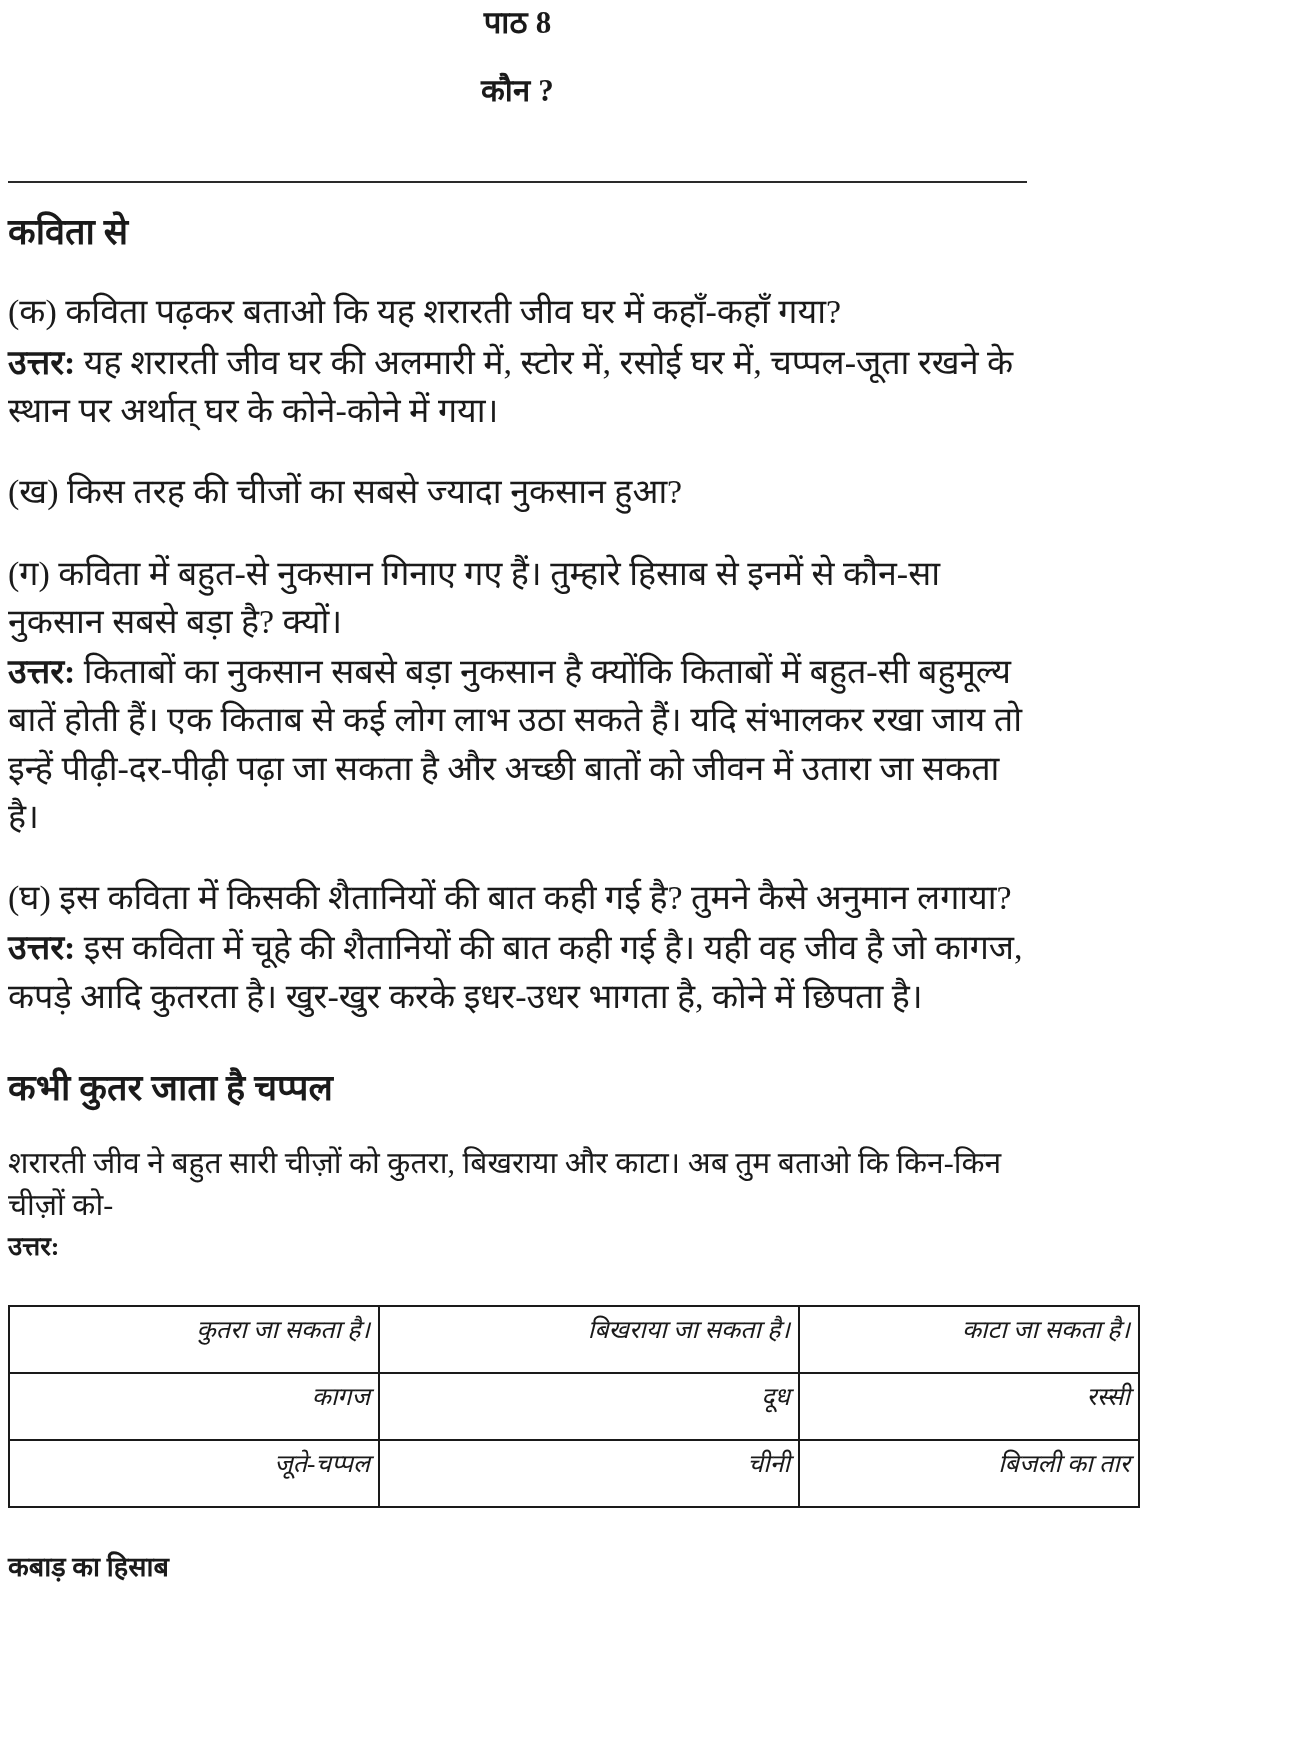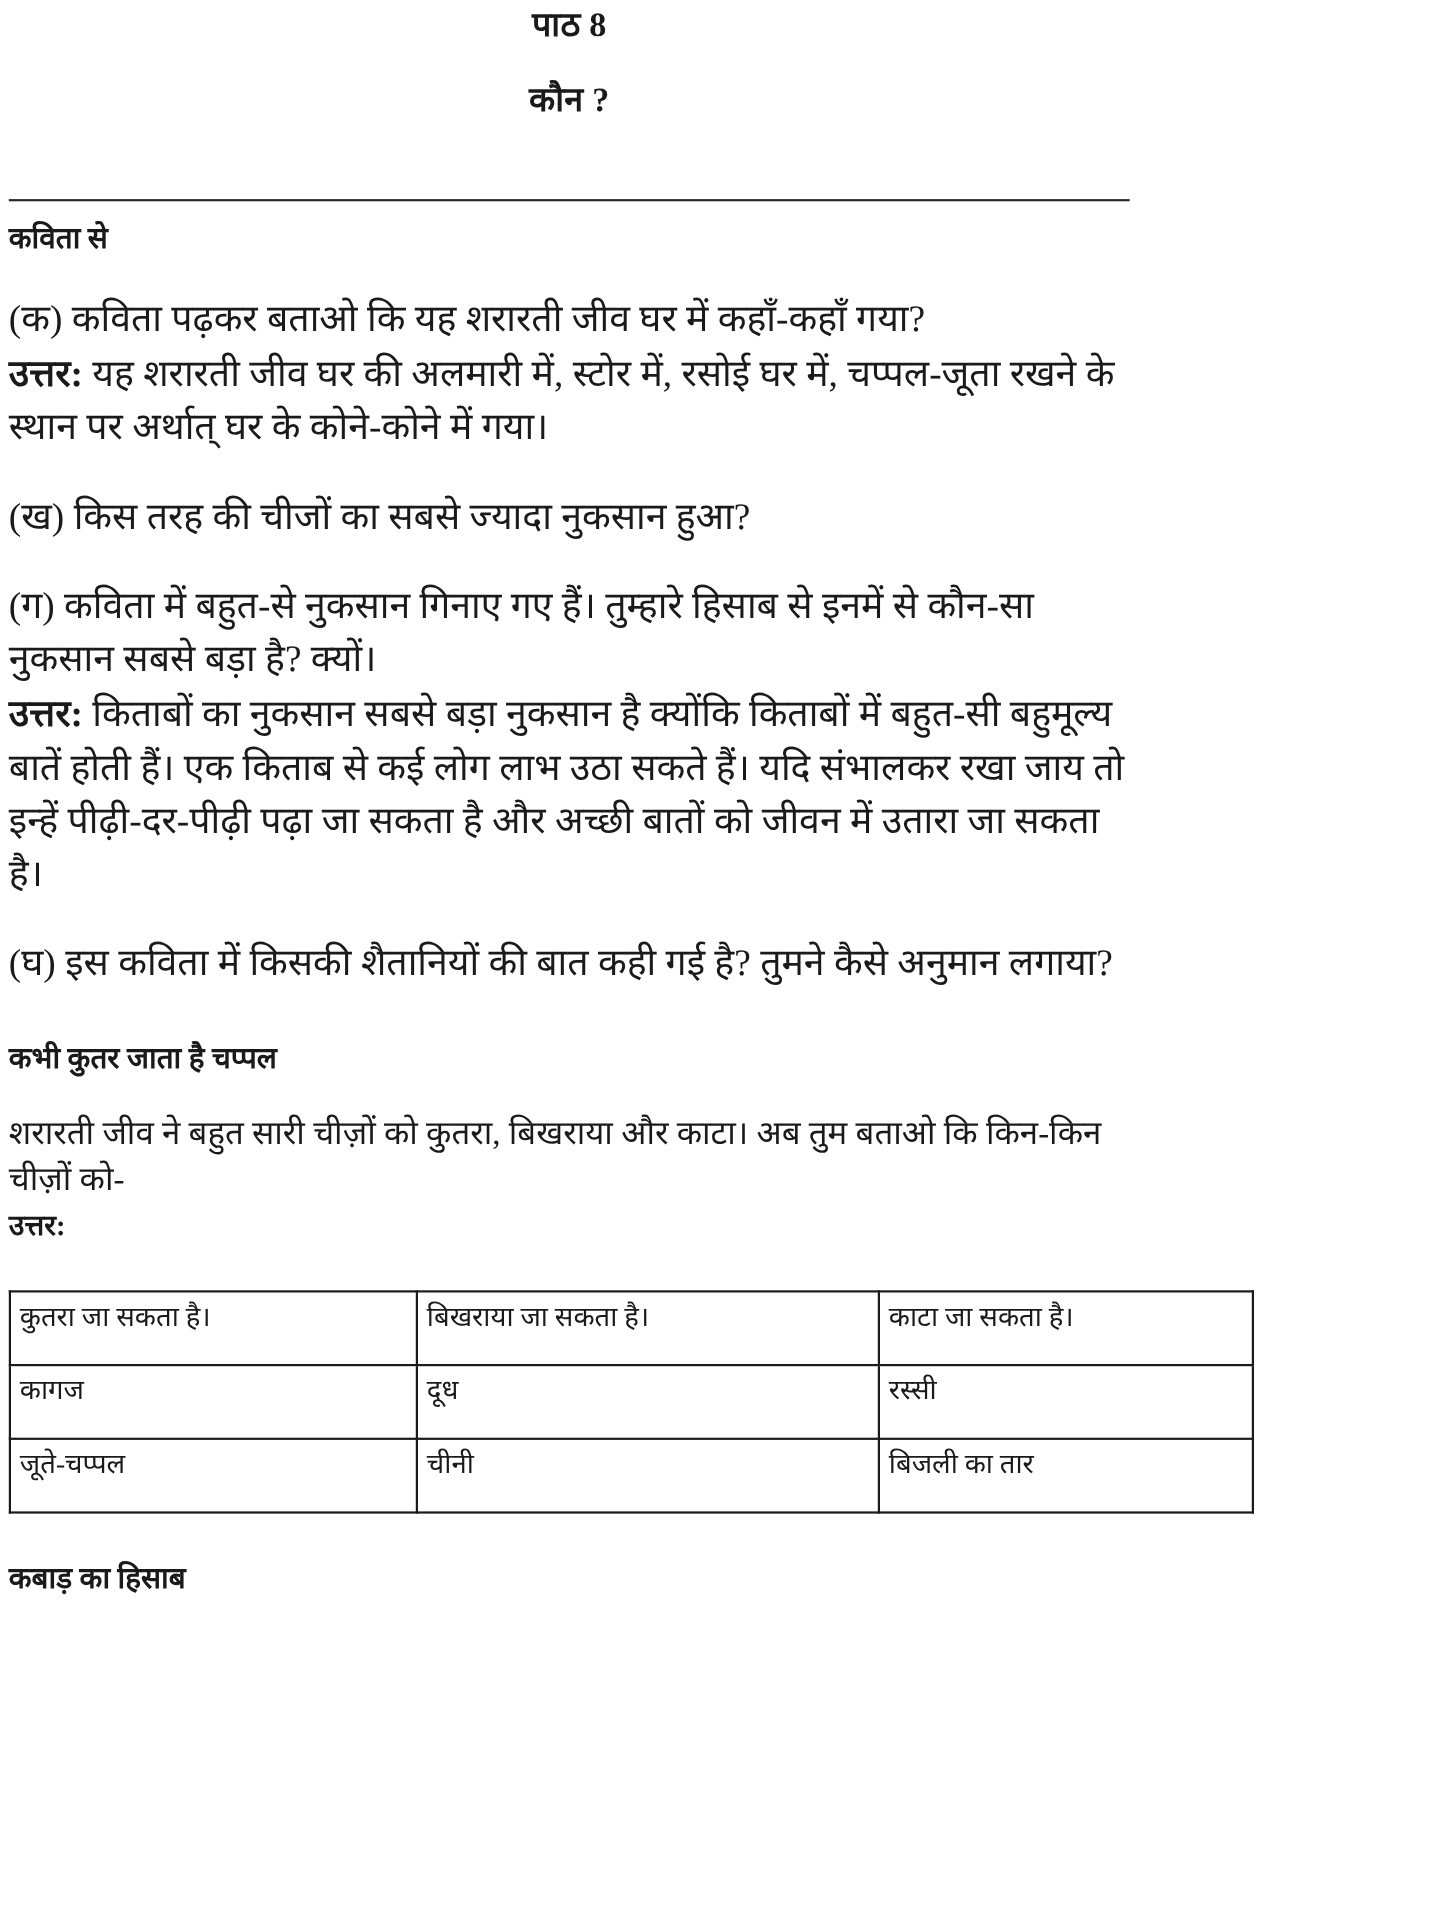--- a/index.html
+++ b/index.html
@@ -46,23 +46,23 @@
   
   .divider {
     border: none;
     border-top: 2px solid #2a2a2a;
     margin: 69px 0 0 0;
     width: 100%;
   }
 
   
   .section-heading {
-    font-size: 27px;
+    font-size: 36px;
     font-weight: bold;
-    margin: 16px 0 0 0;
+    margin: 26px 0 0 0;
     line-height: 1.3;
   }
   .section-heading.spaced-top {
     margin-top: 44px;
   }
 
   
   .qa-block {
     margin-top: 33px;
   }
@@ -94,25 +94,26 @@
     border-collapse: collapse;
     width: 1130px;
     margin: 39px 0 0 0;
     table-layout: fixed;
   }
   .data-table th,
   .data-table td {
     border: 2px solid #1a1a1a;
     font-size: 25px;
     font-weight: normal;
-    text-align: left;
+    text-align: right;
     vertical-align: top;
     padding: 7px 8px 14px 8px;
     line-height: 1.3;
     height: 44px;
+    font-style: italic;
   }
   .data-table col.c1 { width: 370px; }
   .data-table col.c2 { width: 420px; }
   .data-table col.c3 { width: 340px; }
 
   .bottom-heading {
     font-size: 27px;
     font-weight: bold;
     margin: 42px 0 0 0;
     line-height: 1.3;
@@ -141,20 +142,21 @@
     <p class="q-line">(ख) किस तरह की चीजों का सबसे ज्यादा नुकसान हुआ?</p>
   </div>
 
   <div class="qa-block">
     <p class="q-line">(ग) कविता में बहुत-से नुकसान गिनाए गए हैं। तुम्हारे हिसाब से इनमें से कौन-सा नुकसान सबसे बड़ा है? क्यों।</p>
     <p class="a-line"><span class="label-bold">उत्तर:</span><span> किताबों का नुकसान सबसे बड़ा नुकसान है क्योंकि किताबों में बहुत-सी बहुमूल्य बातें होती हैं। एक किताब से कई लोग लाभ उठा सकते हैं। यदि संभालकर रखा जाय तो इन्हें पीढ़ी-दर-पीढ़ी पढ़ा जा सकता है और अच्छी बातों को जीवन में उतारा जा सकता है।</span></p>
   </div>
 
   <div class="qa-block">
     <p class="q-line">(घ) इस कविता में किसकी शैतानियों की बात कही गई है? तुमने कैसे अनुमान लगाया?</p>
+    <p class="a-line"><span class="label-bold">उत्तर:</span><span> इस कविता में चूहे की शैतानियों की बात कही गई है। यही वह जीव है जो कागज, कपड़े आदि कुतरता है। खुर-खुर करके इधर-उधर भागता है, कोने में छिपता है।</span></p>
   </div>
 
   <h3 class="section-heading spaced-top">कभी कुतर जाता है चप्पल</h3>
 
   <p class="plain-para">शरारती जीव ने बहुत सारी चीज़ों को कुतरा, बिखराया और काटा। अब तुम बताओ कि किन-किन चीज़ों को-</p>
   <p class="answer-label-only">उत्तर:</p>
 
   <table class="data-table">
     <colgroup>
       <col class="c1">

